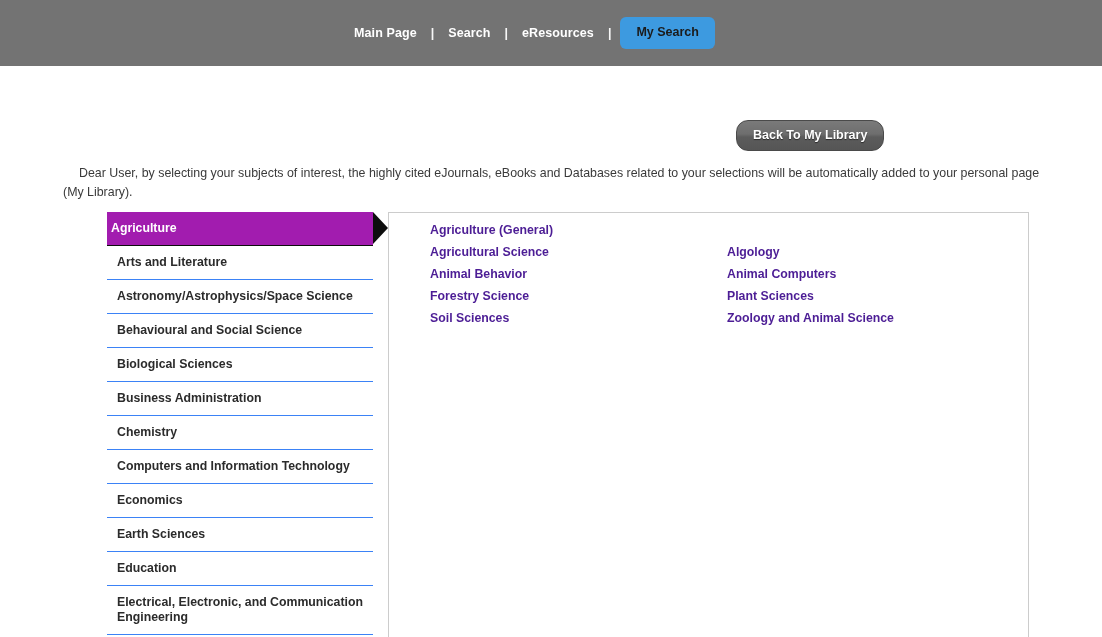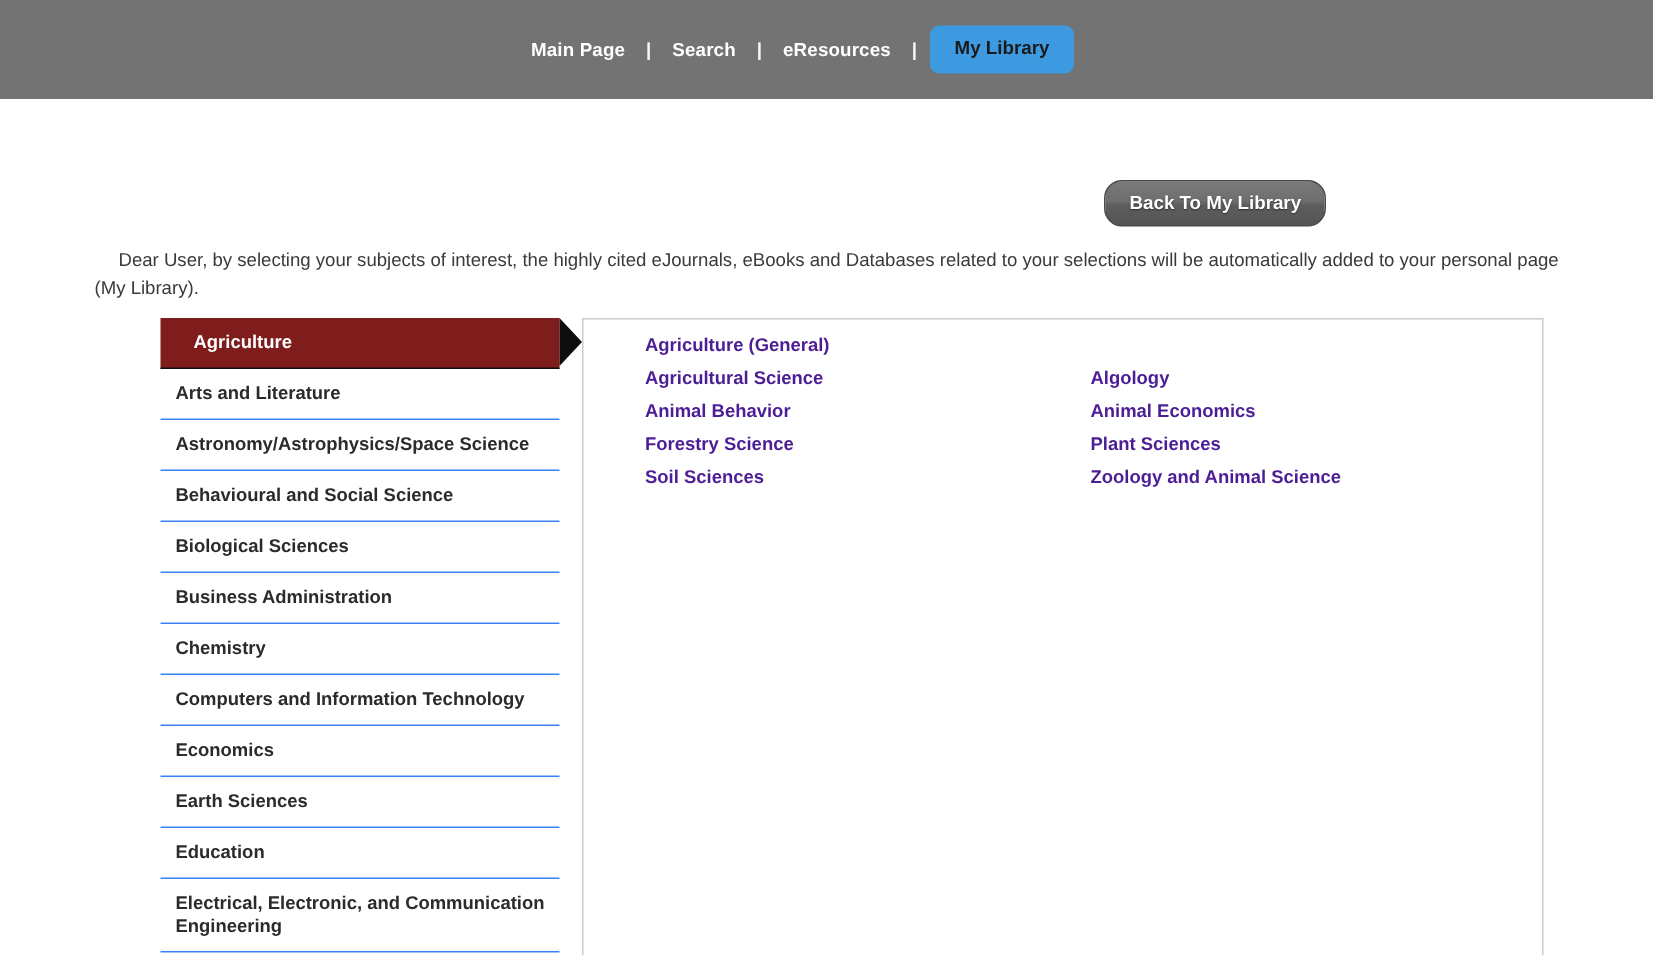--- a/index.html
+++ b/index.html
@@ -132,24 +132,24 @@
     font-size: 12.3px;
     font-weight: bold;
     color: #2b2b2b;
     line-height: 15px;
     border-bottom: 1px solid #3b82f6;
     cursor: pointer;
     min-height: 13px;
     box-sizing: border-box;
   }
   .subject-item.selected {
-    background: #7f1d1d;
+    background: #a21caf;
     color: #ffffff;
     border-bottom: 1px solid #0d0d0d;
-    padding-left: 22px;
+    padding-left: 4px;
   }
   
   .subject-item.selected::after {
     content: "";
     position: absolute;
     right: -15px;
     top: 0;
     width: 0;
     height: 0;
     border-top: 16px solid transparent;
@@ -198,21 +198,21 @@
 <div class="top-stub"></div>
 
 <div class="site-header">
   <div class="nav">
     <a class="nav-link">Main Page</a>
     <span class="nav-sep">|</span>
     <a class="nav-link">Search</a>
     <span class="nav-sep">|</span>
     <a class="nav-link">eResources</a>
     <span class="nav-sep">|</span>
-    <a class="nav-tab">My Library</a>
+    <a class="nav-tab">My Search</a>
   </div>
 </div>
 
 <div class="back-btn-wrap">
   <button class="back-btn">Back To My Library</button>
 </div>
 
 <p class="intro">Dear User, by selecting your subjects of interest, the highly cited eJournals, eBooks and Databases related to your selections will be automatically added to your personal page (My Library).</p>
 
 <div class="subjects-area">
@@ -239,21 +239,21 @@
       <div class="panel-col col-left">
         <a class="panel-link">Agriculture (General)</a>
         <a class="panel-link">Agricultural Science</a>
         <a class="panel-link">Animal Behavior</a>
         <a class="panel-link">Forestry Science</a>
         <a class="panel-link">Soil Sciences</a>
       </div>
 
       <div class="panel-col col-right">
         <a class="panel-link">Algology</a>
-        <a class="panel-link">Animal Economics</a>
+        <a class="panel-link">Animal Computers</a>
         <a class="panel-link">Plant Sciences</a>
         <a class="panel-link">Zoology and Animal Science</a>
       </div>
 
     </div>
   </div>
 
 </div>
 
 </body></html>

